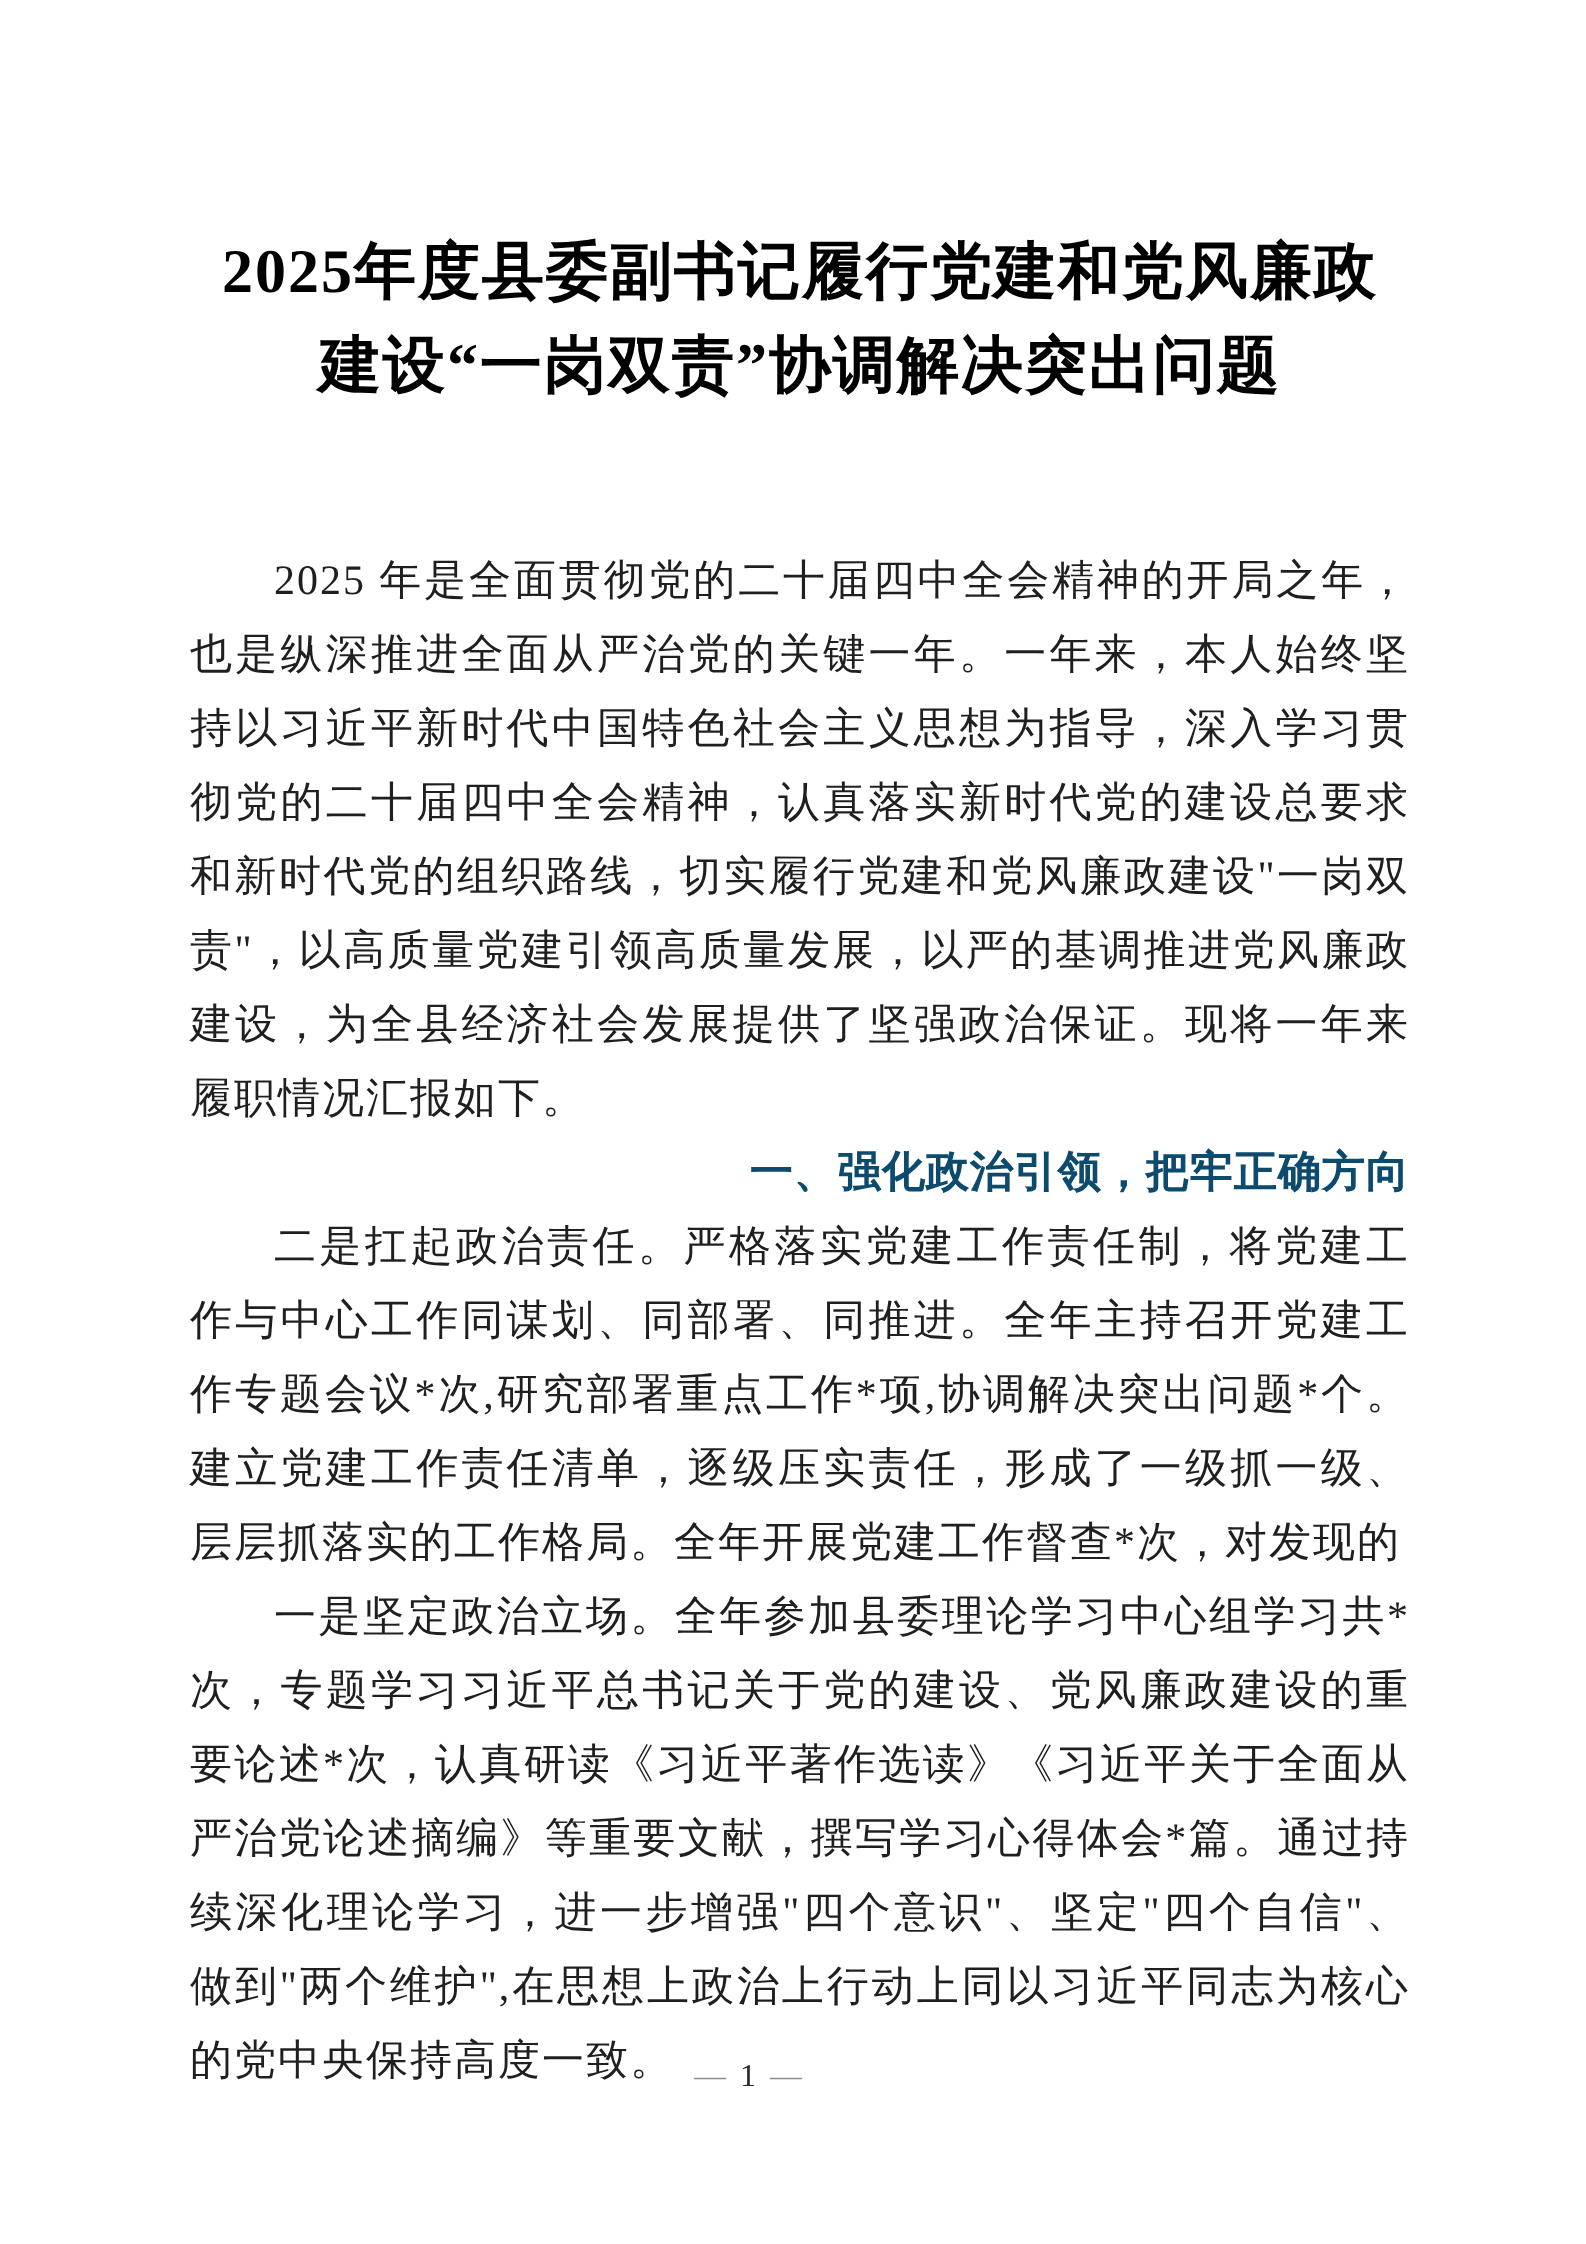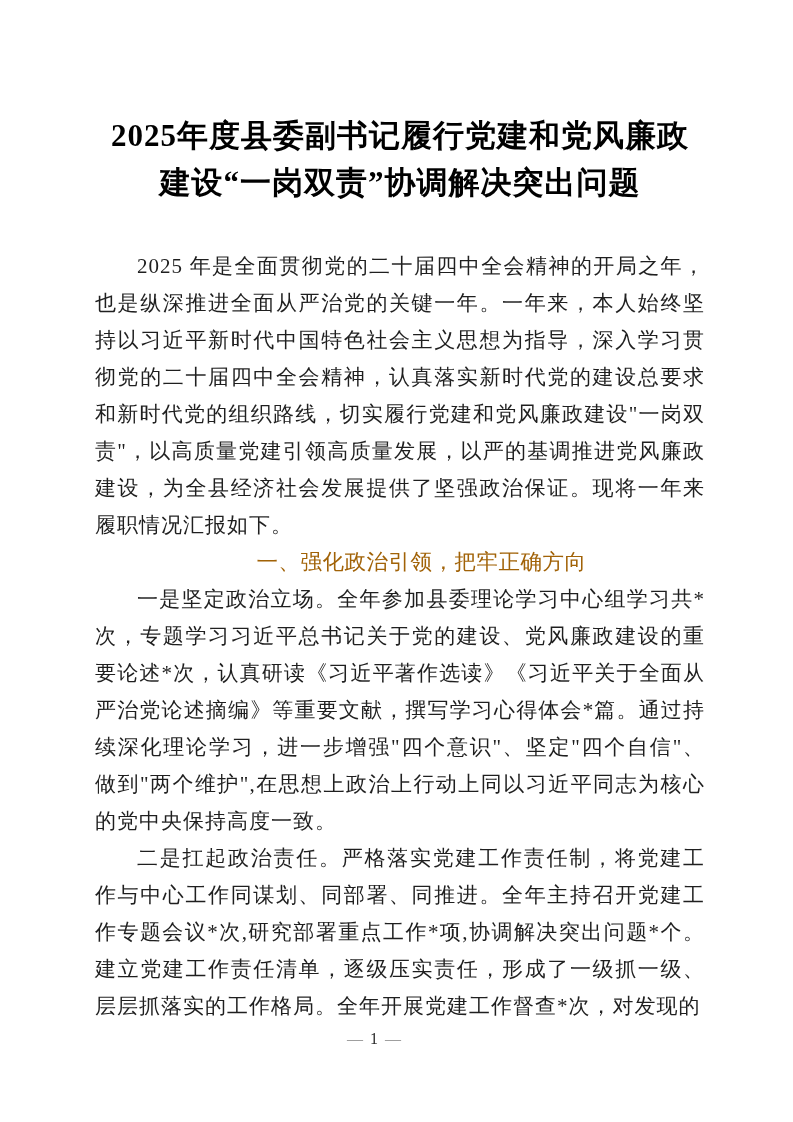--- a/index.html
+++ b/index.html
@@ -27,44 +27,44 @@
     font-size: 31px;
     line-height: 47px;
     text-align: center;
     color: #000000;
     letter-spacing: 1px;
   }
   .doc-title .title-line {
     display: block;
   }
   .body-text {
-    margin-top: 42px;
+    margin-top: 66px;
   }
   .para {
     margin: 0;
     font-family: "Liberation Serif", serif;
     font-weight: 400;
     font-size: 21px;
     line-height: 37px;
     color: #1f1f1f;
     text-align: justify;
     text-justify: inter-character;
     text-indent: 2em;
     letter-spacing: 1px;
   }
   .section-heading {
     margin: 0;
     font-family: "Liberation Sans", sans-serif;
-    font-weight: 400;
+    font-weight: 700;
     font-size: 21.5px;
     line-height: 37px;
-    color: #a16207;
+    color: #0c4a6e;
     text-indent: 2em;
     letter-spacing: 0.5px;
-    text-align: center;
+    text-align: right;
   }
   .page-footer {
     position: absolute;
     left: 0;
     right: 0;
     top: 1030px;
     text-align: center;
     font-family: "Liberation Serif", serif;
     font-size: 16px;
     color: #2a2a2a;
@@ -83,23 +83,23 @@
     <h1 class="doc-title">
       <span class="title-line">2025年度县委副书记履行党建和党风廉政</span>
       <span class="title-line">建设“一岗双责”协调解决突出问题</span>
     </h1>
 
     <div class="body-text">
       <p class="para">2025 年是全面贯彻党的二十届四中全会精神的开局之年，也是纵深推进全面从严治党的关键一年。一年来，本人始终坚持以习近平新时代中国特色社会主义思想为指导，深入学习贯彻党的二十届四中全会精神，认真落实新时代党的建设总要求和新时代党的组织路线，切实履行党建和党风廉政建设"一岗双责"，以高质量党建引领高质量发展，以严的基调推进党风廉政建设，为全县经济社会发展提供了坚强政治保证。现将一年来履职情况汇报如下。</p>
 
       <h2 class="section-heading">一、强化政治引领，把牢正确方向</h2>
 
+      <p class="para">二是扛起政治责任。严格落实党建工作责任制，将党建工作与中心工作同谋划、同部署、同推进。全年主持召开党建工作专题会议*次,研究部署重点工作*项,协调解决突出问题*个。建立党建工作责任清单，逐级压实责任，形成了一级抓一级、层层抓落实的工作格局。全年开展党建工作督查*次，对发现的</p>
+
       <p class="para">一是坚定政治立场。全年参加县委理论学习中心组学习共*次，专题学习习近平总书记关于党的建设、党风廉政建设的重要论述*次，认真研读《习近平著作选读》《习近平关于全面从严治党论述摘编》等重要文献，撰写学习心得体会*篇。通过持续深化理论学习，进一步增强"四个意识"、坚定"四个自信"、做到"两个维护",在思想上政治上行动上同以习近平同志为核心的党中央保持高度一致。</p>
-
-      <p class="para">二是扛起政治责任。严格落实党建工作责任制，将党建工作与中心工作同谋划、同部署、同推进。全年主持召开党建工作专题会议*次,研究部署重点工作*项,协调解决突出问题*个。建立党建工作责任清单，逐级压实责任，形成了一级抓一级、层层抓落实的工作格局。全年开展党建工作督查*次，对发现的</p>
     </div>
 
   </div>
 
   <div class="page-footer">
     <span class="dash">—</span><span>1</span><span class="dash">—</span>
   </div>
 </div>
 
 </body></html>

